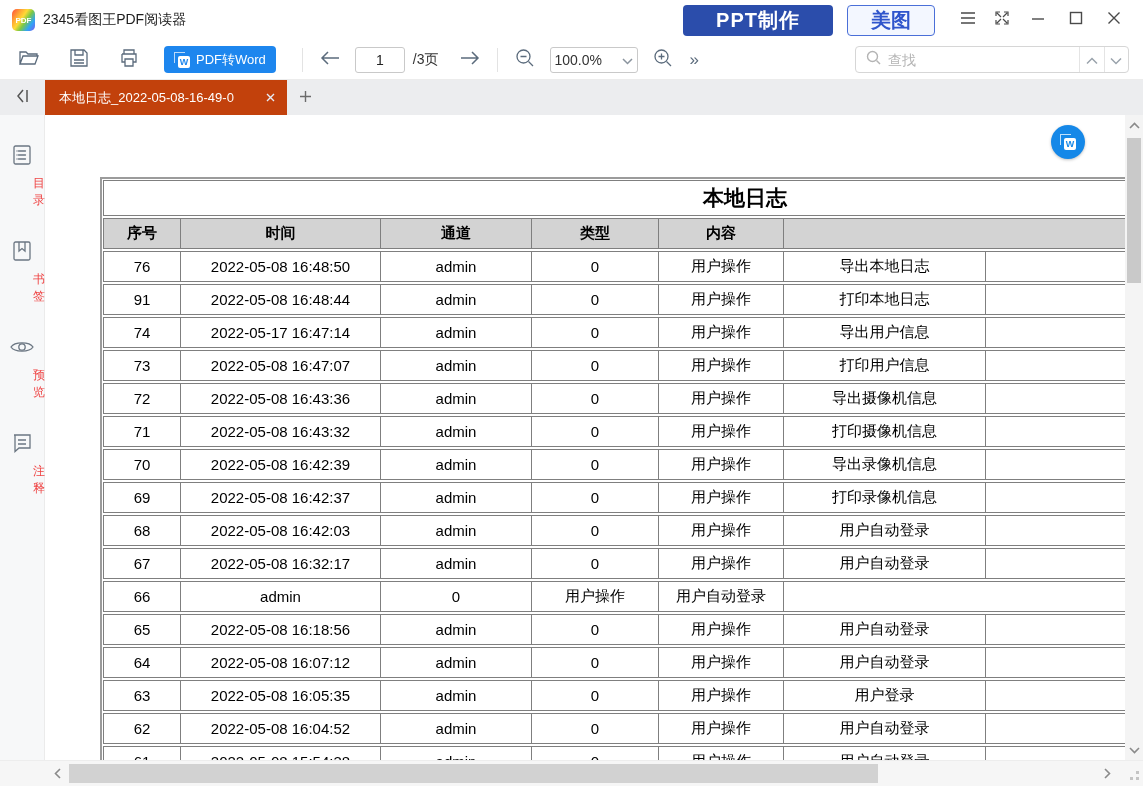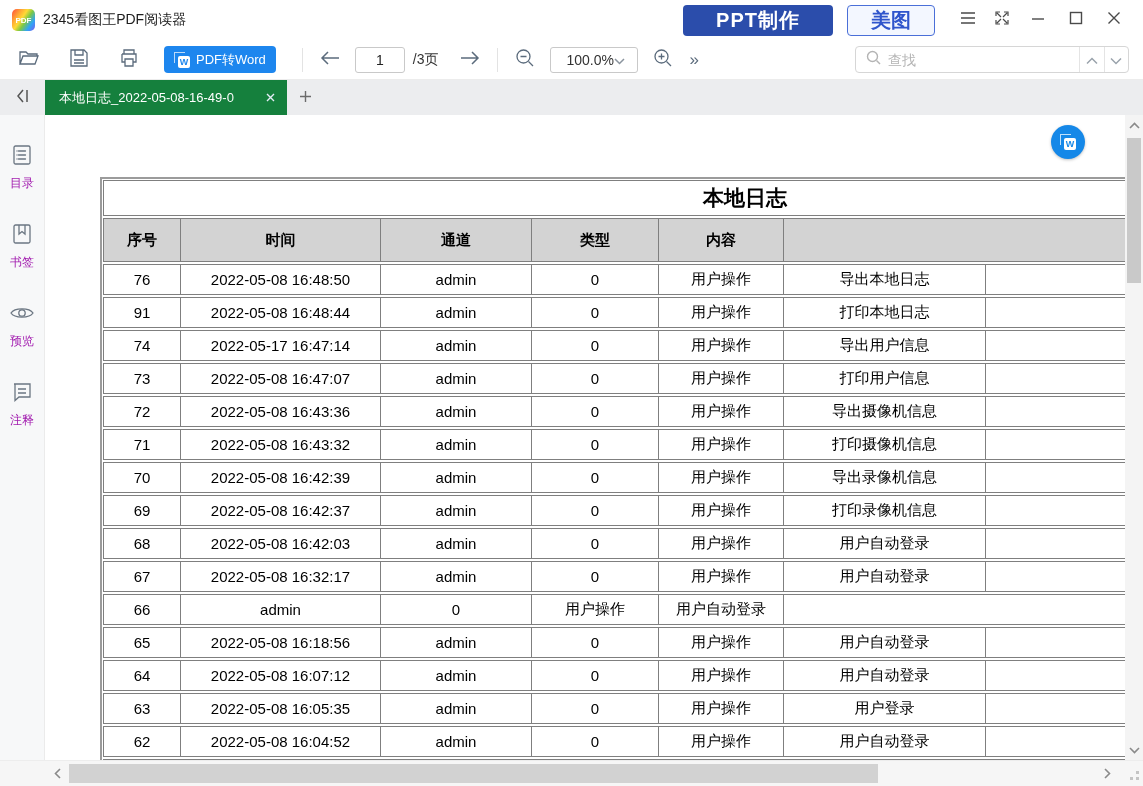--- a/index.html
+++ b/index.html
@@ -32,71 +32,71 @@
   .w-doc .back { position:absolute; left:0; top:0; width:11px; height:11px; border:1.5px solid #bcd9f8; border-right:none; border-bottom:none; }
   .w-doc .front { position:absolute; right:0; bottom:0; width:12px; height:12px; background:#fff; border-radius:2px;
     color:#1d86ee; font-size:9px; font-weight:bold; display:flex; align-items:center; justify-content:center; }
   .vsep { width:1px; height:24px; background:#e3e3e3; margin:0 12px; }
   .nav-arrow { width:30px; height:28px; display:flex; align-items:center; justify-content:center; cursor:pointer; }
   .nav-arrow svg { stroke:#5b6b7c; fill:none; stroke-width:1.5; }
   .page-input { width:50px; height:26px; border:1px solid #c9c9c9; border-radius:3px; text-align:center;
     font-size:14px; color:#222; margin:0 8px 0 10px; outline:none; font-family:inherit; }
   .page-total { font-size:14px; color:#333; margin-right:16px; }
   .zoom-select { width:88px; height:26px; border:1px solid #c9c9c9; border-radius:3px; display:flex; align-items:center;
-    justify-content:space-between; padding:0 16px; margin:0 10px; font-size:14px; color:#333; cursor:pointer; }
+    justify-content:space-between; padding:0 4px; margin:0 10px; font-size:14px; color:#333; cursor:pointer; }
   .zoom-select svg { stroke:#8a949e; fill:none; stroke-width:1.5; }
   .more-btn { font-size:17px; color:#5b6b7c; margin-left:12px; cursor:pointer; }
   .toolbar-spacer { flex:1; }
   .search-box { width:274px; height:27px; border:1px solid #d6d6d6; border-radius:4px; display:flex; align-items:center; overflow:hidden; }
   .search-field { flex:1; display:flex; align-items:center; gap:7px; padding:0 10px; height:100%; }
   .search-field svg { stroke:#b4b4b4; fill:none; stroke-width:1.4; flex:none; }
   .search-input { border:none; outline:none; flex:1; font-size:14px; color:#333; font-family:inherit; min-width:0; }
   .search-input::placeholder { color:#b4b4b4; }
   .find-btn { width:32px; height:100%; border-left:1px solid #e4e4e4; display:flex; align-items:center; justify-content:center; cursor:pointer; }
   .find-btn svg { stroke:#9aa3ac; fill:none; stroke-width:1.5; }
 
   
   .tabbar { height:35px; background:#ecedef; display:flex; align-items:stretch; }
   .collapse-btn { width:45px; display:flex; align-items:center; justify-content:center; cursor:pointer; }
   .collapse-btn svg { stroke:#555; fill:none; stroke-width:1.5; }
-  .doc-tab { width:242px; background:#15803d; color:#fff; display:flex; align-items:center; padding:0 8px 0 14px; cursor:pointer; }
+  .doc-tab { width:242px; background:#c2410c; color:#fff; display:flex; align-items:center; padding:0 8px 0 14px; cursor:pointer; }
   .doc-tab-label { font-size:13px; white-space:nowrap; overflow:hidden; flex:1;
     -webkit-mask-image:linear-gradient(90deg,#000 85%,transparent 99%); mask-image:linear-gradient(90deg,#000 85%,transparent 99%); }
   .tab-close { width:18px; height:18px; display:flex; align-items:center; justify-content:center; flex:none; cursor:pointer; }
   .tab-close svg { stroke:#e6edf8; stroke-width:1.4; }
   .new-tab-btn { width:36px; display:flex; align-items:center; justify-content:center; cursor:pointer; }
   .new-tab-btn svg { stroke:#6b6b6b; stroke-width:1.4; }
 
   
   .main { display:flex; height:645px; }
   .side-panel { width:45px; background:#f7f8f9; border-right:1px solid #ebebeb; padding-top:28px;
     display:flex; flex-direction:column; align-items:center; gap:30px; }
   .side-item { display:flex; flex-direction:column; align-items:center; gap:4px; cursor:pointer; }
   .side-item svg { stroke:#6b7682; fill:none; stroke-width:1.3; }
-  .side-label { font-size:12px; color:#a21caf; writing-mode:horizontal-tb; }
+  .side-label { font-size:12px; color:#ef4444; writing-mode:horizontal-tb;margin-left:34px; }
 
   .doc-area { flex:1; background:#fff; position:relative; overflow:hidden; }
 
   
   .float-w { position:absolute; top:10px; right:40px; width:34px; height:34px; border-radius:50%;
     background:#1588e8; display:flex; align-items:center; justify-content:center; cursor:pointer; box-shadow:0 1px 3px rgba(0,0,0,.25); }
   .float-w .w-doc .back { border-color:#bfe0fb; }
   .float-w .w-doc .front { color:#1588e8; }
 
   
   .log-table { position:absolute; left:55px; top:62px; width:1290px; border:2px solid #9b9b9b; padding:1px; }
   .trow { display:grid; grid-template-columns:77px 200px 151px 127px 125px 202px 400px; border:1px solid #7f7f7f; margin-bottom:2px; background:#fff; }
   .trow:last-child { margin-bottom:0; }
   .trow > div { border-right:1px solid #7f7f7f; display:flex; align-items:center; justify-content:center;
     font-size:15px; color:#000; height:29px; overflow:hidden; white-space:nowrap; }
   .trow > div:last-child { border-right:none; }
   .title-row { display:block; border:1px solid #7f7f7f; margin-bottom:2px; height:36px; text-align:center;
     font-size:21px; font-weight:bold; line-height:34px; color:#000; background:#fff; }
   .head-row { background:#d3d3d3; }
-  .head-row > div { font-weight:bold; height:42px; }
+  .head-row > div { font-weight:bold; height:29px; }
 
   
   .v-scroll { width:18px; background:#f4f4f4; position:relative; }
   .v-scroll .arr { position:absolute; left:0; width:18px; height:20px; display:flex; align-items:center; justify-content:center; cursor:pointer; }
   .v-scroll .arr svg, .h-scroll .arr svg { stroke:#8a8a8a; fill:none; stroke-width:1.6; }
   .v-thumb { position:absolute; left:2px; width:14px; top:23px; height:145px; background:#c9c9c9; cursor:pointer; }
   .h-scroll { height:26px; background:#f6f6f6; position:relative; border-top:1px solid #ededed; }
   .h-scroll .arr { position:absolute; top:0; width:22px; height:25px; display:flex; align-items:center; justify-content:center; cursor:pointer; }
   .h-thumb { position:absolute; top:3px; left:69px; width:809px; height:19px; background:#d2d2d2; cursor:pointer; }
   .grip { position:absolute; right:3px; top:6px; cursor:nwse-resize; }

